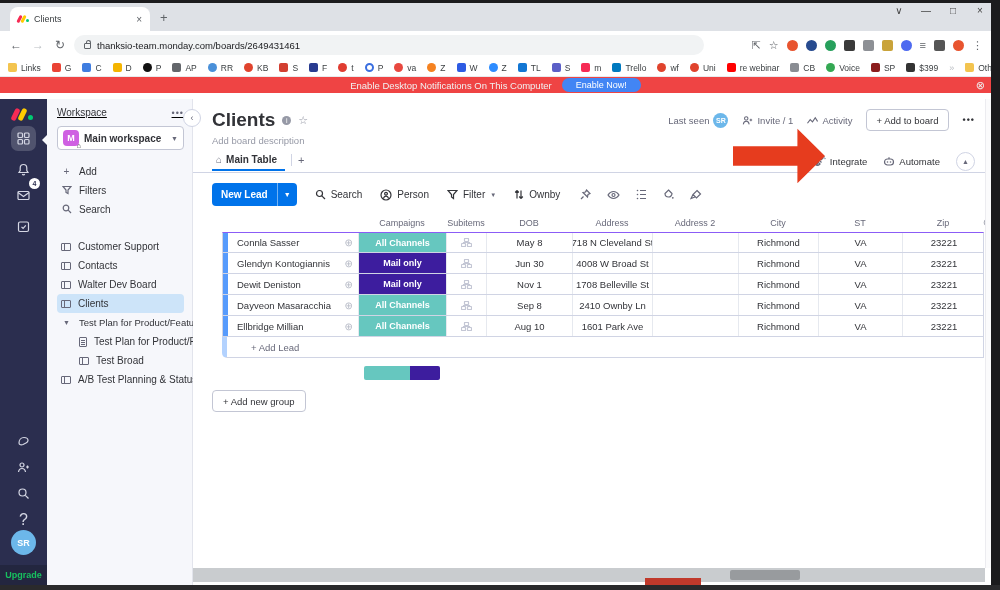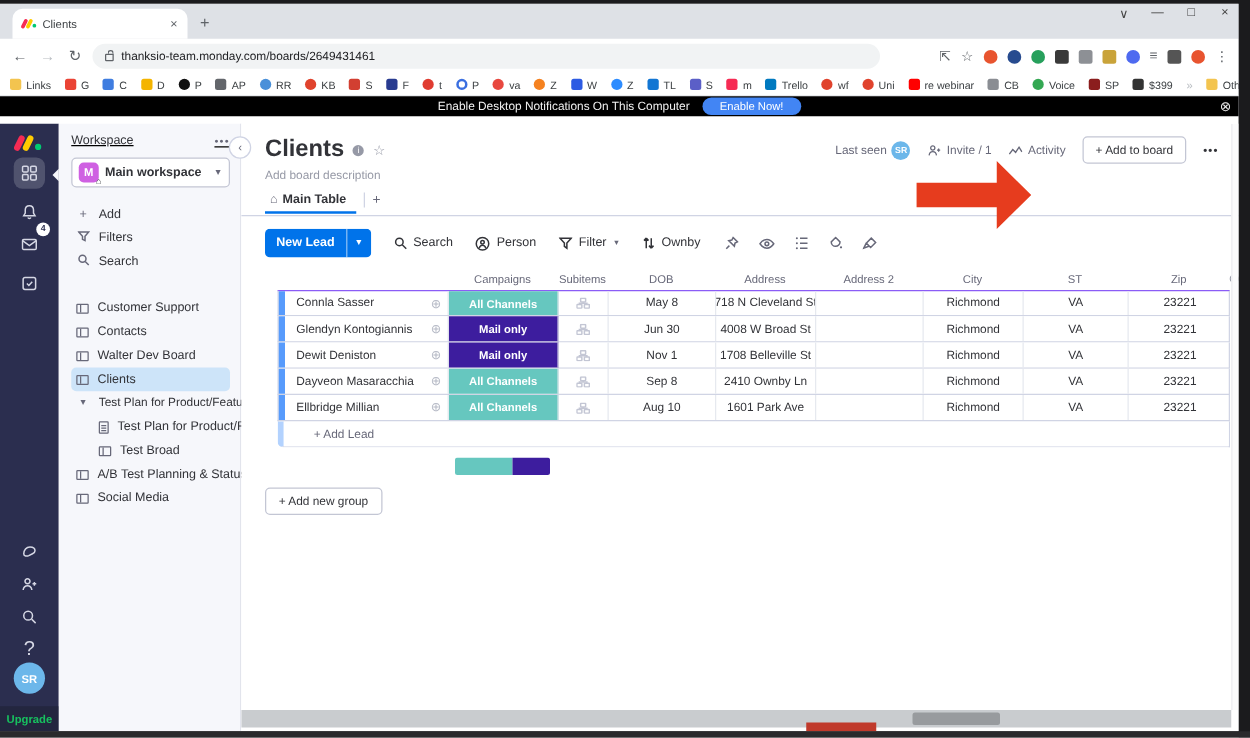--- a/index.html
+++ b/index.html
@@ -38,21 +38,21 @@
 
   
   .bookmarks { height:18px; background:#fff; border-bottom:1px solid #e8eaed; display:flex; align-items:center; padding:0 8px; gap:11px; overflow:hidden; }
   .bm { display:flex; align-items:center; gap:4px; font-size:8.5px; color:#3c4043; white-space:nowrap; }
   .bm .ic { width:9px; height:9px; border-radius:2px; flex:0 0 auto; }
   .bm .ic.round { border-radius:50%; }
   .bm .ic.folder { background:#f3c44f; border-radius:1px 2px 2px 2px; }
   .bmsep { color:#b9bdc2; font-size:9px; }
 
   
-  .banner { height:16px; background:#000000; display:flex; align-items:center; justify-content:center; gap:10px; position:relative; }
+  .banner { height:16px; background:#ef4444; display:flex; align-items:center; justify-content:center; gap:10px; position:relative; }
   .banner .btxt { color:#f1f1f1; font-size:9.5px; }
   .banner .bbtn { background:#4285f4; color:#fff; font-size:9px; border-radius:9px; padding:2px 14px; }
   .banner .bclose { position:absolute; right:6px; color:#eee; font-size:11px; }
 
   
   .app { position:absolute; left:0; top:96px; bottom:0; width:991px; display:flex; background:#fff; }
 
   
   .rail { width:47px; background:#2b2e4f; position:relative; flex:0 0 auto; }
   .rail .logo { position:absolute; left:12px; top:8px; width:22px; height:16px; }
@@ -447,24 +447,20 @@
             <span>Test Plan for Product/F...</span>
           </div>
         <div class="sbitem child">
             <span class="boardglyph"></span>
             <span>Test Broad</span>
           </div>
         <div class="sbitem">
             <span class="boardglyph"></span>
             <span>A/B Test Planning &amp; Status</span>
           </div>
-        <div class="sbitem">
-            <span class="boardglyph"></span>
-            <span>Social Media</span>
-          </div>
       </div>
     </div>
 
     <div class="main">
       <div class="bhead">
         <div class="titlerow">
           <span class="btitle">Clients</span>
           <span class="infoi">i</span>
           <span class="star">☆</span>
           <div class="headright">
@@ -491,20 +487,39 @@
           </div>
         </div>
         <div class="bdesc">Add board description</div>
         <div class="viewtabs">
           <span class="vtab">
             <span class="homeic">⌂</span>
             <span>Main Table</span>
           </span>
           <span class="vtabsep"></span>
           <span class="vtabplus">+</span>
+          <div class="viewright">
+            <span class="hr-item">
+              <svg class="ic" width="12" height="12" viewBox="0 0 12 12" style="color:#676879">
+                  <path d="M4 8L2 10M7 5l2.5-2.5M4.5 4.5l3 3M3 6l3 3c-1.5 1.5-3.5 1.5-4.5.5S1.5 7.5 3 6z"></path>
+                  <path d="M10 1.5l.4 1M11.5 3.5l-1 .3"></path>
+                </svg>
+              <span>Integrate</span>
+            </span>
+            <span class="hr-item">
+              <svg class="ic" width="12" height="11" viewBox="0 0 12 11" style="color:#676879">
+                  <rect x="1.5" y="3" width="9" height="6" rx="3"></rect>
+                  <circle cx="4.5" cy="6" r="0.8" fill="#676879" stroke="none"></circle>
+                  <circle cx="7.5" cy="6" r="0.8" fill="#676879" stroke="none"></circle>
+                  <path d="M6 3V1.2"></path>
+                </svg>
+              <span>Automate</span>
+            </span>
+            <span class="circleup">▲</span>
+          </div>
         </div>
       </div>
       <div class="tabline"></div>
 
       <div class="btoolbar">
         <span class="newlead">
           <span class="nl">New Lead</span>
           <span class="nlc">▼</span>
         </span>
         <span class="tbitem">

